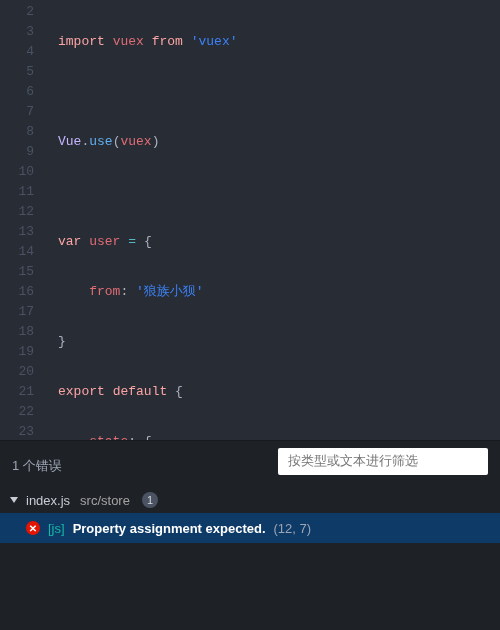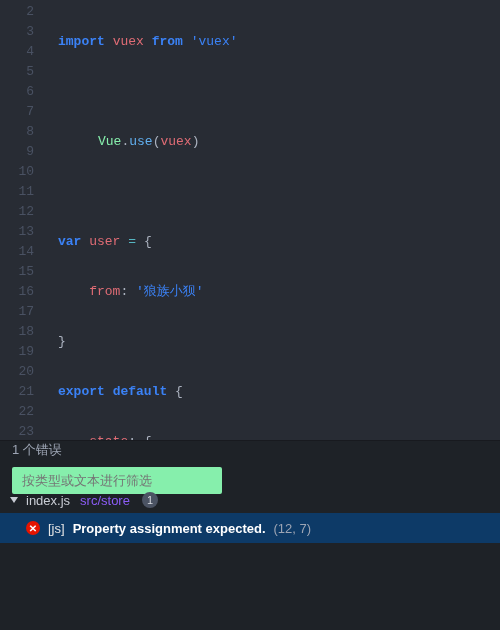--- a/index.html
+++ b/index.html
@@ -29,76 +29,75 @@
   }
   .gutter .ln { height: 20px; line-height: 20px; }
   .code {
     flex: 1;
     padding-top: 2px;
     padding-left: 10px;
     font-size: 13px;
     white-space: pre;
   }
   .code .line { height: 20px; line-height: 20px; }
-  .kw   { color: #3b82f6; font-weight: bold; }       
+  .kw   { color: #fca5a5; }       
   .id   { color: #e06c75; }       
-  .idy  { color: #86efac; margin-left: 40px; }       
+  .idy  { color: #c4b5fd; }       
   .fn   { color: #61afef; }       
   .str  { color: #3b82f6; }       
   .op   { color: #56b6c2; }       
   .punc { color: #abb2bf; }
 
   .panel {
     background: #1e2227;
     height: 190px;
     border-top: 1px solid #181a1f;
   }
   .panel-header {
     display: flex;
-    align-items: flex-start;
+    align-items: flex-end;
     height: 34px;
     padding: 0 12px;
     color: #9da5b4;
     font-family: -apple-system, "Helvetica Neue", Arial, sans-serif;
     font-size: 13px;
     gap: 4px;
-    flex-direction: column;
   }
   .panel-header .count { flex: 0 0 auto; }
   .panel-header .spacer { flex: 1; }
   .filter-box {
-    background: #86efac;
+    background: #ffffff;
     color: #6b717d;
     border: none;
     padding: 6px 10px;
     font-size: 13px;
     width: 210px;
     border-radius: 2px;
-    font-family: Liberation Sans, sans-serif;
+    font-family: Liberation Mono, monospace;
   }
   .file-group {
     display: flex;
     align-items: center;
     height: 26px;
     padding: 0 10px;
     color: #c8ccd4;
     font-family: -apple-system, "Helvetica Neue", Arial, sans-serif;
     font-size: 13px;
     gap: 6px;
     cursor: pointer;
     margin-top: 12px;
   }
   .tri {
     width: 0; height: 0;
     border-left: 4px solid transparent;
     border-right: 4px solid transparent;
     border-top: 6px solid #c8ccd4;
     margin-right: 2px;
   }
-  .file-path { color: #8b5cf6; margin-left: 4px; }
+  .file-path { color: #a3a3a3; margin-left: 4px; }
   .pill {
     background: #4b5363;
     color: #d7dae0;
     border-radius: 8px;
     min-width: 16px;
     height: 16px;
     font-size: 11px;
     display: inline-flex;
     align-items: center;
     justify-content: center;
@@ -120,21 +119,21 @@
     width: 14px; height: 14px;
     background: #e51400;
     border-radius: 50%;
     display: inline-flex;
     align-items: center;
     justify-content: center;
     color: #fff;
     font-size: 10px;
     font-weight: bold;
   }
-  .err-src { color: #e5e5e5; }
+  .err-src { color: #14b8a6; }
   .err-msg { color: #ffffff; font-weight: 600; }
   .err-loc { color: #9da5b4; }
 </style>
 </head>
 <body>
 
 <div class="editor">
   <div class="gutter">
       <div class="ln">2</div>
       <div class="ln">3</div>

